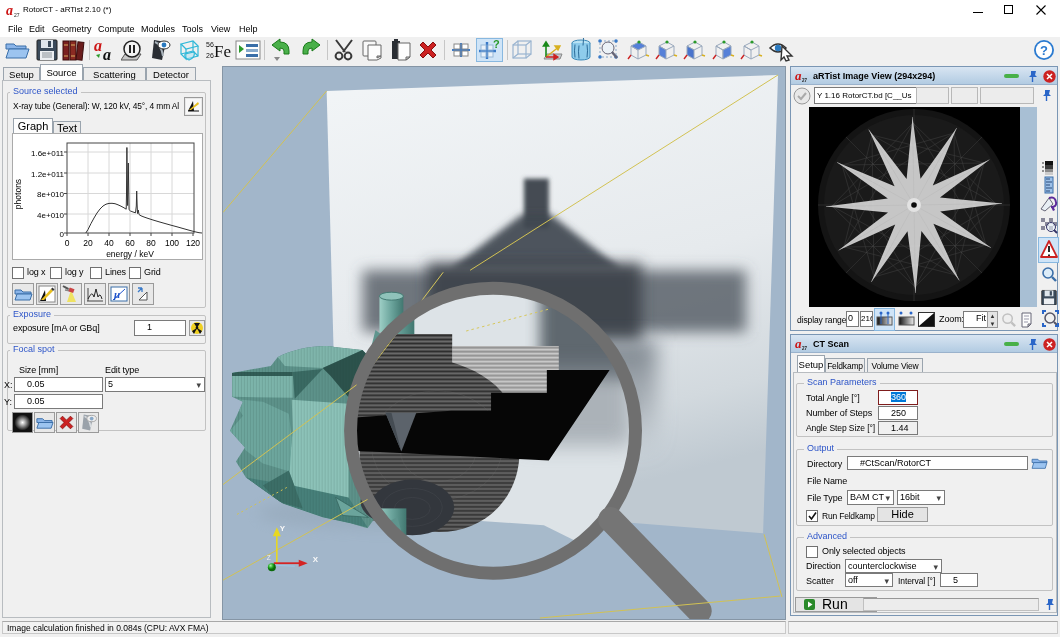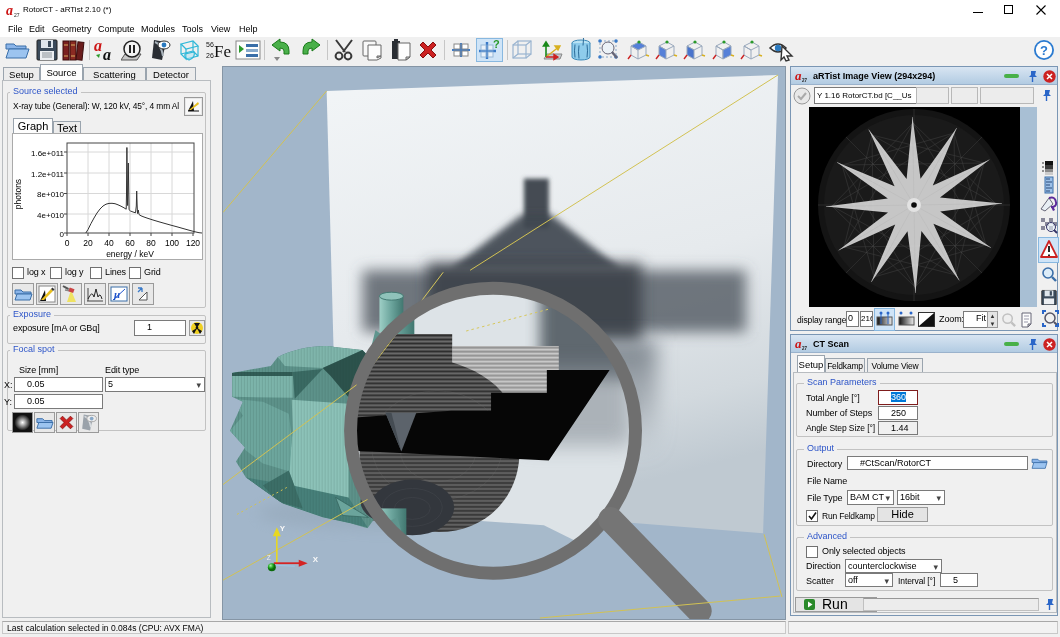--- a/index.html
+++ b/index.html
@@ -741,15 +741,15 @@
         <span style="position:absolute;left:26px">Run</span>
       </div>
   <div class="abs" style="left:72px;top:263px;width:176px;height:13px;border:1px solid #c0c0c0;border-top-color:#989898;background:#ececec"></div>
   <svg class="abs" style="left:253px;top:263px" width="12" height="13" viewBox="0 0 12 13">
         <path d="M4 1 h5 l-1 4 l2 2 H2 l2 -2z" fill="#2a66c8"></path>
         <path d="M5.5 7 v5" stroke="#2a66c8" stroke-width="1.4"></path>
       </svg>
 </div>
 </div>
 <div class="abs" id="statusbar">
-  <div id="statusbox">Last calculation selected in 0.084s (CPU: AVX FMA)</div>
+  <div id="statusbox">Image calculation finished in 0.084s (CPU: AVX FMA)</div>
   <div id="statusbox2"></div>
 </div>
 
 </body></html>

